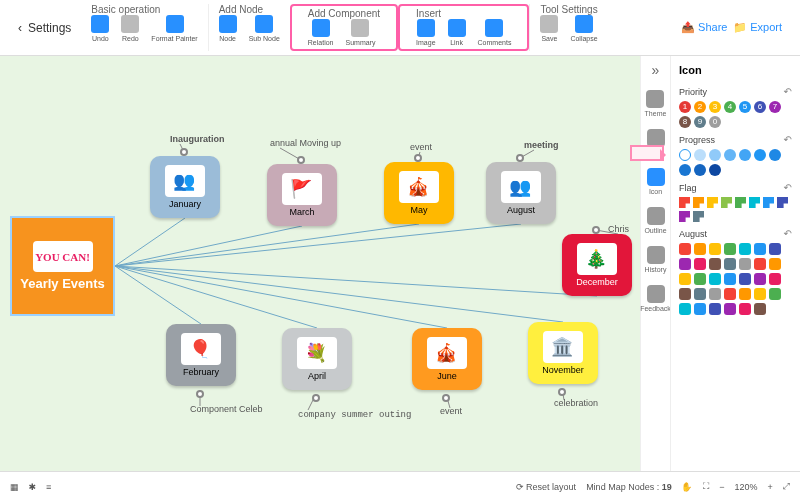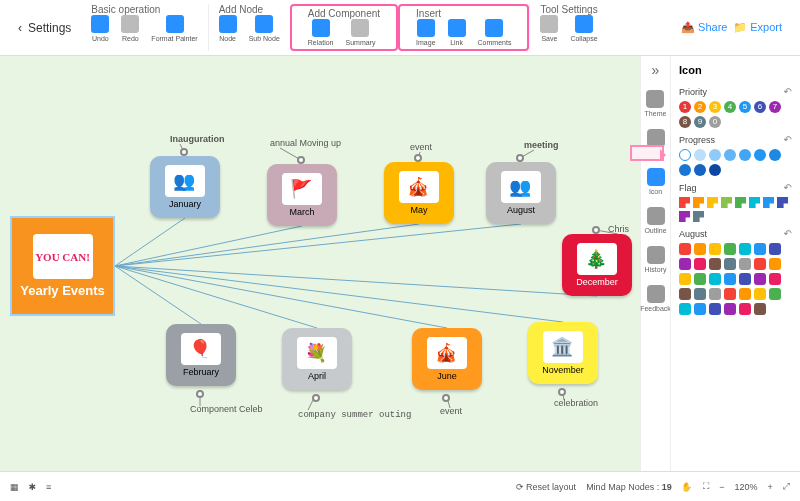--- a/index.html
+++ b/index.html
@@ -16,21 +16,21 @@
   .tb-icon { width: 18px; height: 18px; background: #2890ff; border-radius: 3px; }
   .tb-icon.grey { background: #bbb; }
   .tb-label { font-size: 7px; color: #555; }
   .hl-box { border: 2px solid #ff5fa8; border-radius: 4px; padding: 2px 16px; }
   .share-area { margin-left: auto; display: flex; align-items: center; gap: 6px; padding: 0 10px; font-size: 11px; color: #2890ff; }
 
   
   .main { position: absolute; top: 56px; left: 0; right: 160px; bottom: 30px; background: #e8f5e3; }
   .canvas { position: absolute; inset: 0; }
   .root { position: absolute; left: 10px; top: 160px; width: 105px; height: 100px; background: #f7931e; border: 2px solid #9bd1ff; display: flex; flex-direction: column; align-items: center; justify-content: center; gap: 4px; }
-  .root-img { width: 60px; height: 45px; background: #fff; border-radius: 4px; display: flex; align-items: center; justify-content: center; font-size: 18px; font-weight: bold; color: #e91e63; }
+  .root-img { width: 60px; height: 31px; background: #fff; border-radius: 4px; display: flex; align-items: center; justify-content: center; font-size: 18px; font-weight: bold; color: #e91e63; }
   .root-label { color: #fff; font-size: 13px; font-weight: bold; }
 
   .node { position: absolute; width: 70px; height: 62px; border-radius: 10px; display: flex; flex-direction: column; align-items: center; justify-content: center; gap: 2px; box-shadow: 0 2px 3px rgba(0,0,0,0.2); }
   .node-icon { width: 40px; height: 32px; background: #fff; border-radius: 4px; display: flex; align-items: center; justify-content: center; font-size: 18px; }
   .node-label { font-size: 9px; }
 
   .ann { position: absolute; font-size: 9px; color: #555; }
   .dot { position: absolute; width: 8px; height: 8px; border: 2px solid #888; border-radius: 50%; background: #fff; }
 
   

